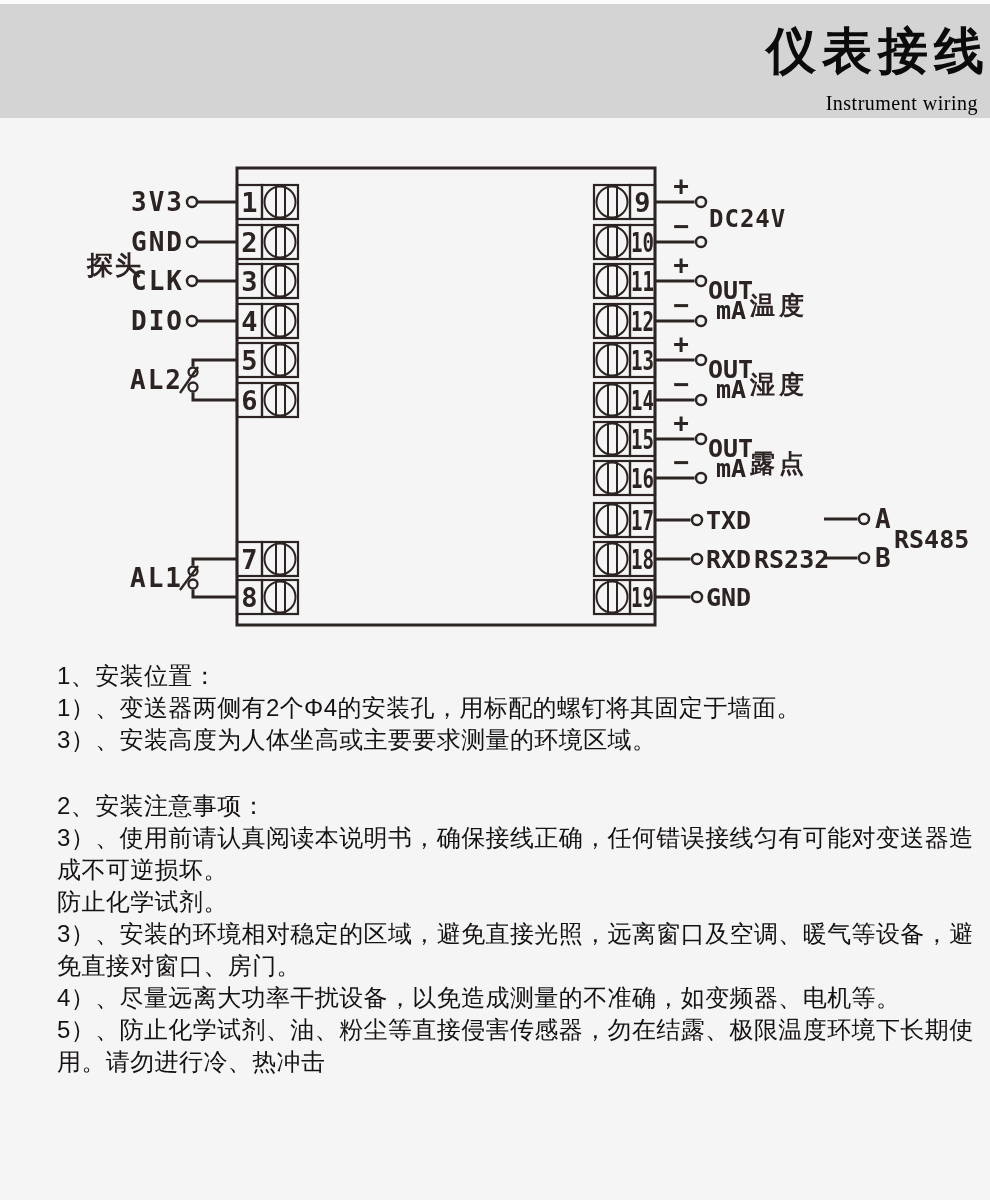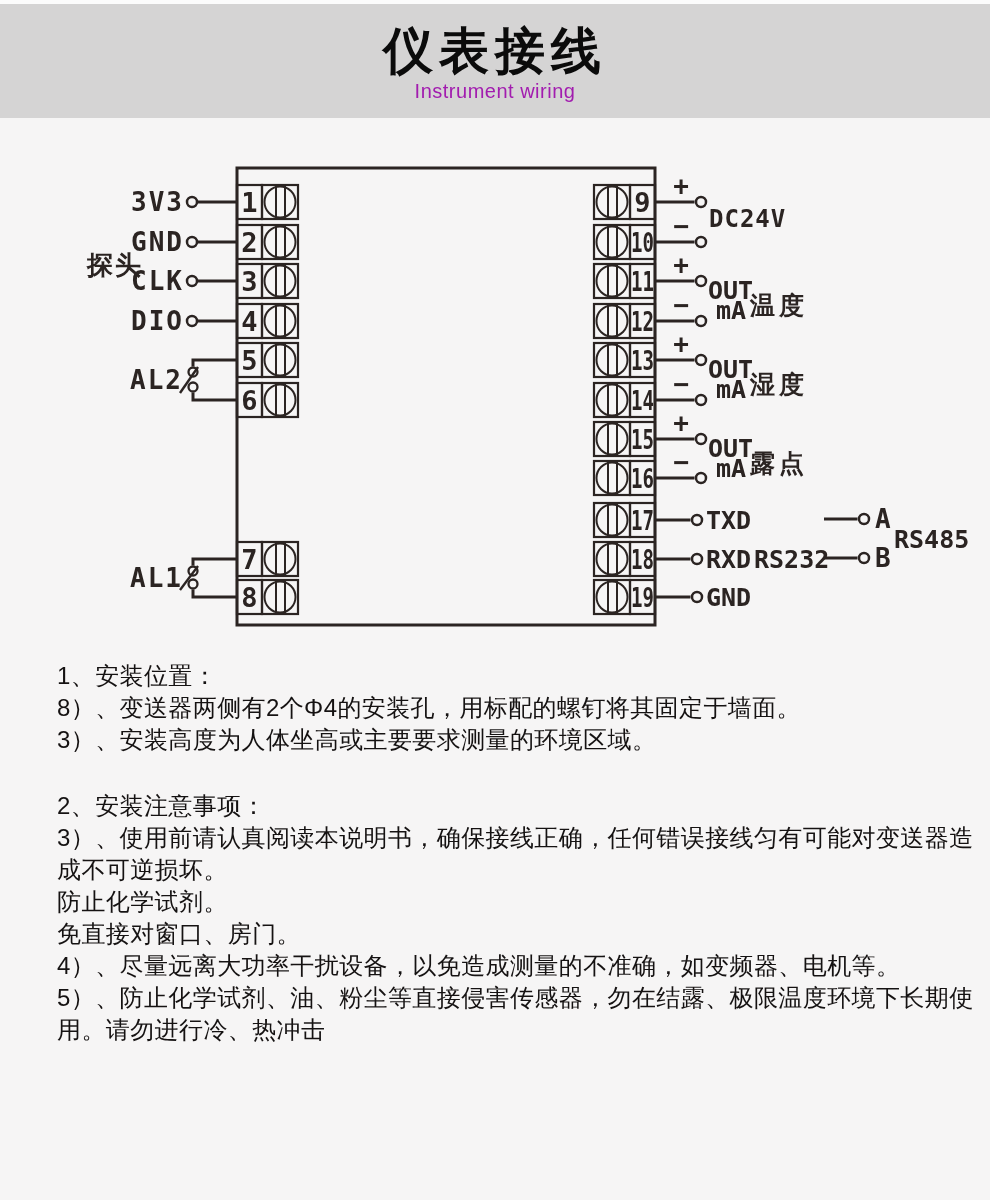--- a/index.html
+++ b/index.html
@@ -4,28 +4,28 @@
 <style>
   html,body{margin:0;padding:0;}
   body{
     width:990px;height:1200px;position:relative;overflow:hidden;
     background:#f6f5f5;color:#171414;
     font-family:"Liberation Sans",sans-serif;
   }
   .top-strip{position:absolute;left:0;top:0;width:990px;height:4px;background:#fcfcfc;}
   .header-band{
     position:absolute;left:0;top:4px;width:990px;height:114px;
-    background:#d5d4d4;text-align:center;
+    background:#d5d4d4;text-align:right;font-family:Liberation Serif, serif;
   }
   .page-title{
     margin:0;padding-top:20px;font-size:50px;line-height:54px;font-weight:800;
     letter-spacing:6px;color:#0b0b0b;
   }
   .page-subtitle{
-    margin:0;font-size:20px;line-height:26px;color:#a21caf;letter-spacing:0.5px;font-weight:400;
+    margin:12px;font-size:20px;line-height:26px;color:#000000;letter-spacing:0.5px;font-weight:400;
   }
   .diagram-wrap{position:absolute;left:0;top:120px;width:990px;height:530px;}
   .instructions{
     position:absolute;left:57px;top:660px;width:910px;
     font-size:24px;line-height:32px;font-weight:500;letter-spacing:0.4px;
     color:#151212;
   }
   .instr-section + .instr-section{margin-top:34px;}
   .instr-line{height:32px;white-space:nowrap;}
   svg text{fill:#2b2422;}
@@ -234,26 +234,27 @@
       <line x1="824" y1="558" x2="857.5" y2="558" stroke="#2b2422" stroke-width="3"></line>
       <circle cx="864" cy="558" r="5" fill="#f6f5f5" stroke="#2b2422" stroke-width="2.5"></circle>
       <text x="875" y="567" font-size="26" class="dmono">B</text>
       <text x="894" y="548" font-size="25" class="dmono">RS485</text>
     </svg>
 </div>
 
 <div class="instructions" id="instructions">
     <div class="instr-section">
       <div class="instr-line">1、安装位置：</div>
-      <div class="instr-line">8）、变送器两侧有2个Φ4的安装孔，用标配的螺钉将其固定于墙面。</div>
+      <div class="instr-line">1）、变送器两侧有2个Φ4的安装孔，用标配的螺钉将其固定于墙面。</div>
       <div class="instr-line">3）、安装高度为人体坐高或主要要求测量的环境区域。</div>
     </div>
     <div class="instr-section">
       <div class="instr-line">2、安装注意事项：</div>
       <div class="instr-line">3）、使用前请认真阅读本说明书，确保接线正确，任何错误接线匀有可能对变送器造</div>
       <div class="instr-line">成不可逆损坏。</div>
       <div class="instr-line">防止化学试剂。</div>
+      <div class="instr-line">3）、安装的环境相对稳定的区域，避免直接光照，远离窗口及空调、暖气等设备，避</div>
       <div class="instr-line">免直接对窗口、房门。</div>
       <div class="instr-line">4）、尽量远离大功率干扰设备，以免造成测量的不准确，如变频器、电机等。</div>
       <div class="instr-line">5）、防止化学试剂、油、粉尘等直接侵害传感器，勿在结露、极限温度环境下长期使</div>
       <div class="instr-line">用。请勿进行冷、热冲击</div>
     </div>
   </div>
 
 </body></html>

